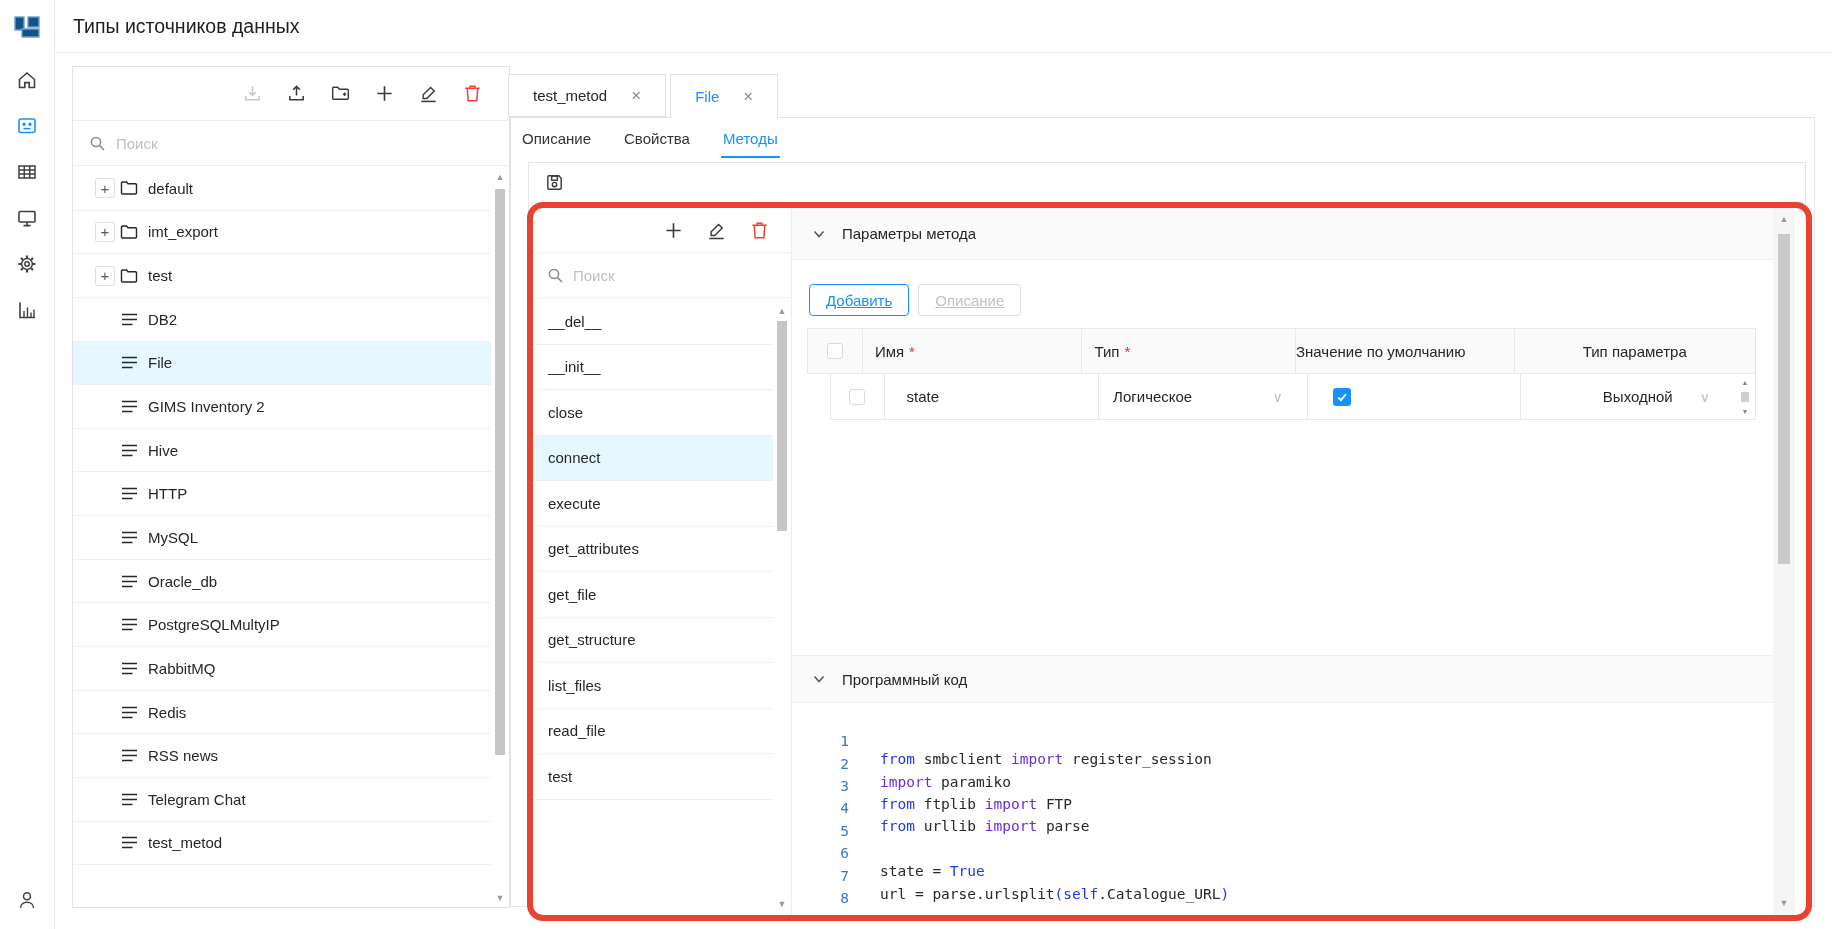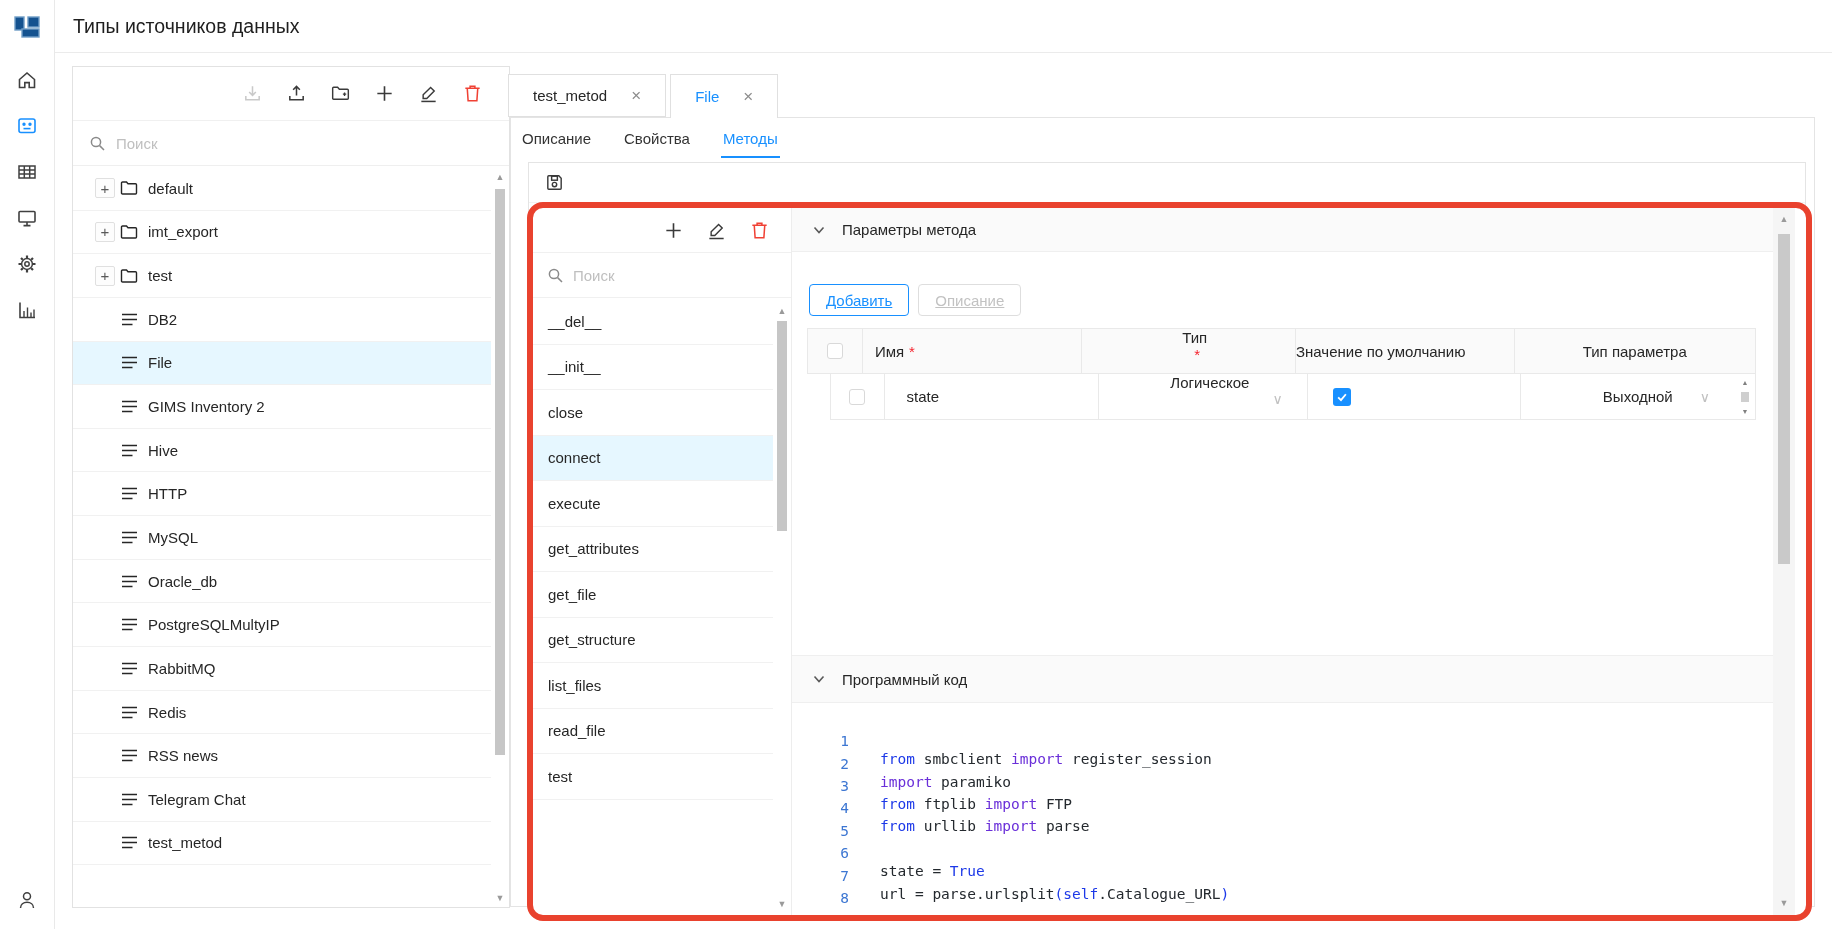--- a/index.html
+++ b/index.html
@@ -65,38 +65,38 @@
   .m-search{height:45px;border-bottom:1px solid #f0f0f0;display:flex;align-items:center;padding-left:14px;gap:9px;}
   .m-search svg{color:#8a8a8a;}
   .m-search input{border:none;outline:none;font-size:15px;font-family:inherit;width:170px;background:transparent;}
   .m-search input::placeholder{color:#bfbfbf;}
   .m-list{position:absolute;top:91px;left:0;right:18px;bottom:0;overflow:hidden;}
   .m-row{height:45.5px;border-bottom:1px solid #f1f1f1;display:flex;align-items:center;padding-left:15px;font-size:15px;color:#262626;cursor:pointer;}
   .m-row.selected{background:var(--selected_bg);}
   .m-scroll{position:absolute;top:91px;right:0;bottom:0;width:18px;}
   .m-scroll .thumb{position:absolute;top:22px;left:4px;width:10px;height:210px;background:#c6c6c6;}
   .right-panel{flex:1;position:relative;margin-right:33px;}
-  .sec-header{position:absolute;left:0;right:0;height:44px;background:#fafafa;border-bottom:1px solid #efefef;
+  .sec-header{position:absolute;left:0;right:0;height:52px;background:#fafafa;border-bottom:1px solid #efefef;
     display:flex;align-items:center;padding-left:20px;gap:16px;font-size:15px;color:#262626;}
   .sec-header svg{color:#595959;cursor:pointer;}
   #sec2{top:447px;height:48px;border-top:1px solid #efefef;}
   .btn-row{position:absolute;top:76px;left:17px;display:flex;gap:9px;}
   .btn{height:32px;padding:0 16px;border-radius:4px;font-size:15px;display:flex;align-items:center;background:#fff;cursor:pointer;text-decoration:underline;}
   .btn.primary-ghost{border:1px solid var(--accent);color:var(--accent);}
   .btn.disabled{border:1px solid #dedede;color:#c2c2c2;cursor:default;}
   
   .ptable{position:absolute;top:120px;left:15px;width:949px;font-size:15px;}
   .pt-row{display:flex;height:46px;}
   .pt-head{background:#fafafa;border:1px solid #e9e9e9;}
   .pt-body{border:1px solid #e9e9e9;border-top:none;background:#fff;margin-left:23px;}
   .cell{display:flex;align-items:center;border-right:1px solid #e9e9e9;height:100%;position:relative;}
   .cell:last-child{border-right:none;}
   .c0{width:55px;justify-content:center;}
   .c1{width:220px;padding-left:12px;}
-  .c2{width:214px;padding-left:12px;flex-direction:column;}
+  .c2{width:214px;padding-left:12px;}
   .c3{width:219px;justify-content:flex-start;}
   .c4{width:241px;justify-content:center;}
   .pt-body .c1{padding-left:22px;}
   .pt-body .c2{padding-left:14px;}
   .pt-body .c3{justify-content:flex-start;}
   .req{color:#f5222d;margin-left:5px;}
   .cb{width:16px;height:16px;border:1px solid #d9d9d9;border-radius:3px;background:#fff;cursor:pointer;flex:none;}
   .cb-checked{width:18px;height:18px;background:var(--accent);border-radius:3px;display:flex;align-items:center;justify-content:center;cursor:pointer;margin-left:25px;flex:none;}
   .sel-chevron{color:#c1c1c1;font-size:14px;}
   .c2 .sel-chevron{margin-left:auto;margin-right:24px;}

